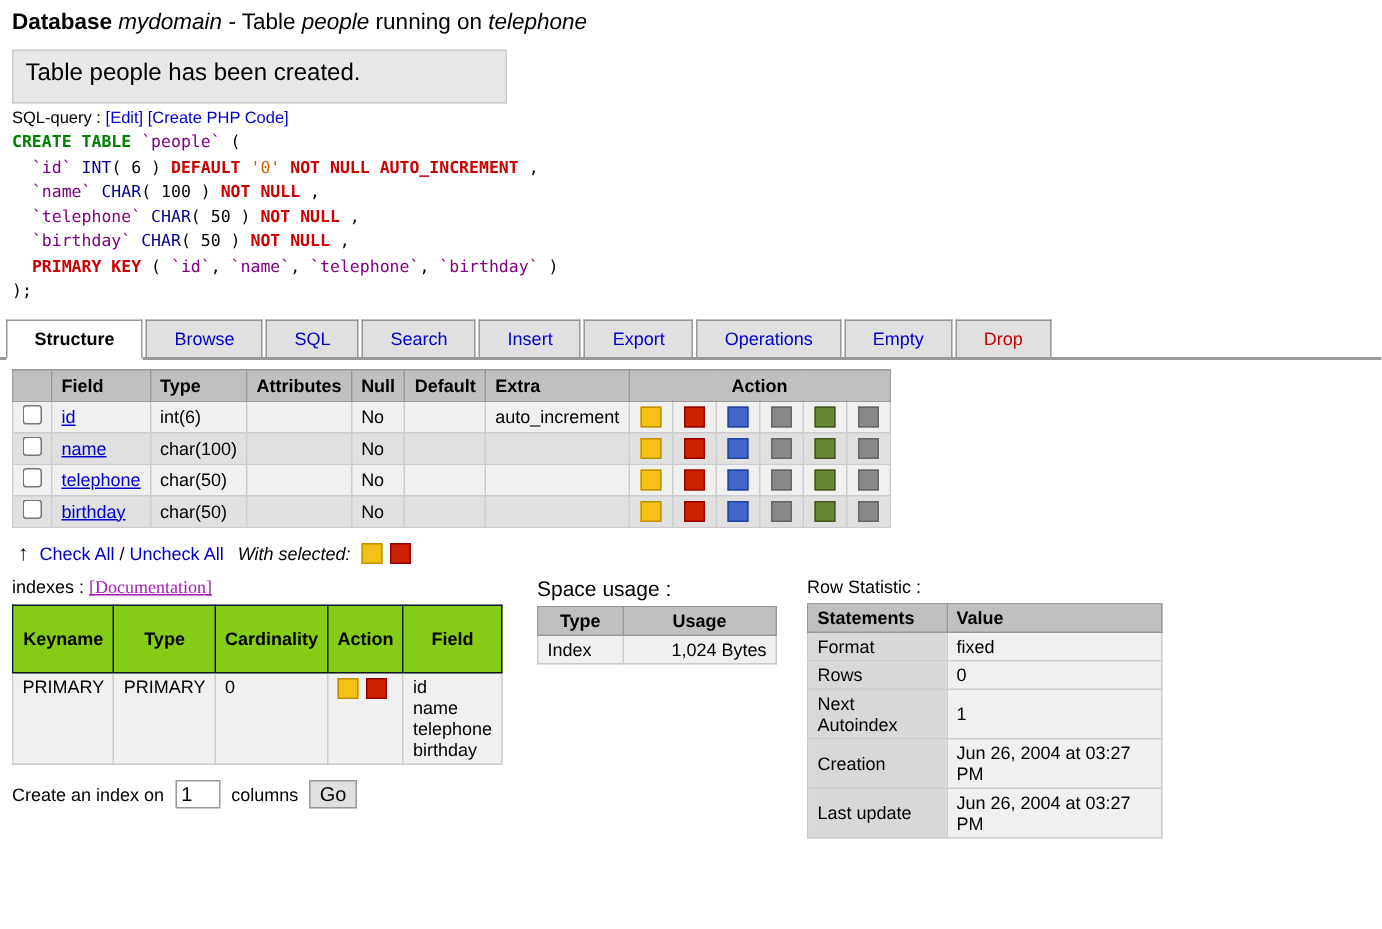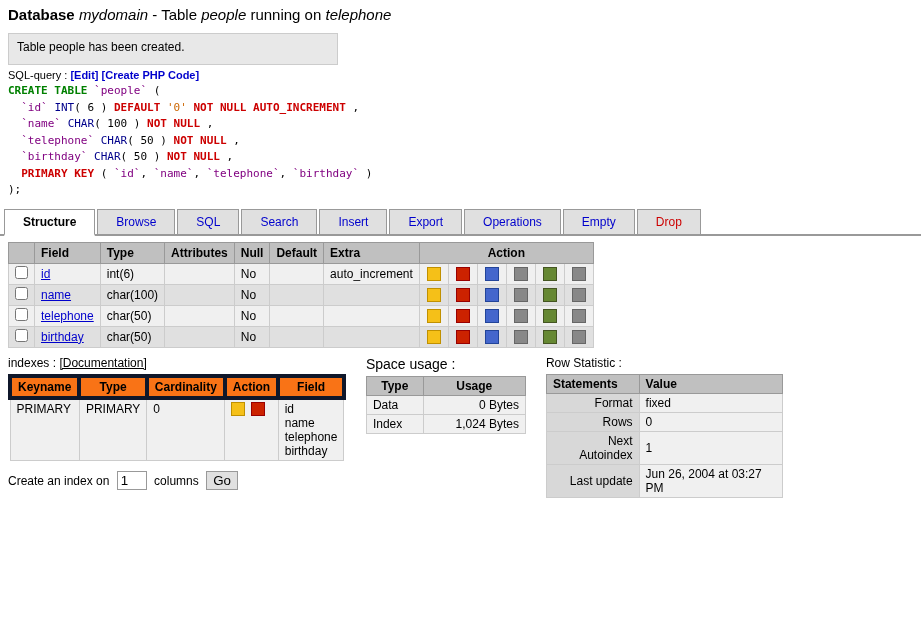--- a/index.html
+++ b/index.html
@@ -3,25 +3,25 @@
   <meta charset="utf-8">
   <style>
     * { box-sizing: border-box; margin: 0; padding: 0; }
     body { font-family: Arial, Helvetica, sans-serif; font-size: 12px; background: #fff; color: #000; }
     
     .page-header { padding: 6px 8px; font-size: 15px; font-weight: normal; }
     .page-header b { font-weight: bold; }
     .page-header i { }
     
     .info-box { margin: 4px 8px; background: #e8e8e8; border: 1px solid #ccc; padding: 6px 8px; max-width: 330px; }
-    .info-box .created-msg { font-size: 12px; margin-bottom: 4px; }
+    .info-box .created-msg { font-size: 16px; margin-bottom: 4px; }
     
     .sql-section { margin: 4px 8px; font-size: 11px; }
     .sql-section .sql-query-line { color: #000; margin-bottom: 2px; }
-    .sql-section .sql-query-line a { color: #00c; text-decoration: none; font-weight: bold; }
+    .sql-section .sql-query-line a { color: #00c; text-decoration: none; }
     .sql-code { font-family: monospace; font-size: 11px; line-height: 1.5; }
     .sql-code .kw-green { color: #008000; font-weight: bold; }
     .sql-code .kw-blue { color: #00008b; }
     .sql-code .kw-red { color: #cc0000; font-weight: bold; }
     .sql-code .kw-purple { color: #800080; }
     .sql-code .str-orange { color: #cc6600; }
     
     .tabs-row { display: flex; margin: 10px 0 0 0; border-bottom: 2px solid #999; padding-left: 4px; text-align: right; }
     .tab-btn { padding: 5px 18px; border: 1px solid #999; background: #e0e0e0; cursor: pointer; font-size: 12px; margin-right: 2px; border-bottom: none; text-decoration: none; color: #00c; }
     .tab-btn.active { background: #fff; font-weight: bold; color: #000; border-bottom: 2px solid #fff; margin-bottom: -2px; }
@@ -43,39 +43,39 @@
     .small-icon { width: 12px; height: 12px; display: inline-block; vertical-align: middle; margin: 0 1px; cursor: pointer; }
     
     .checkall-row { margin: 4px 0 8px 4px; font-size: 12px; }
     .checkall-row a { color: #00c; text-decoration: none; }
     .with-selected { font-style: italic; margin-left: 6px; }
     
     .bottom-section { display: flex; gap: 20px; margin-top: 8px; }
     
     .indexes-section { flex: 0 0 330px; }
     .indexes-title { font-size: 12px; margin-bottom: 4px; }
-    .indexes-title a { color: #000000; }
+    .indexes-title a { color: #a21caf; font-family: Liberation Serif, serif; }
     
     .indexes-table { border-collapse: collapse; width: 320px; }
-    .indexes-table th { background: #f97316; border: 4px solid #0f172a; padding: 2px 6px; font-size: 12px; }
+    .indexes-table th { background: #84cc16; border: 1px solid #0f172a; padding: 15px 6px; font-size: 12px; }
     .indexes-table td { border: 1px solid #ccc; padding: 2px 6px; font-size: 12px; background: #f0f0f0; vertical-align: top; }
     
     .space-section { flex: 0 0 160px; }
     .space-title { font-size: 14px; margin-bottom: 4px; }
     .space-table { border-collapse: collapse; width: 160px; }
     .space-table th { background: #c0c0c0; border: 1px solid #999; padding: 2px 6px; font-size: 12px; }
     .space-table td { border: 1px solid #ccc; padding: 2px 6px; font-size: 12px; background: #f0f0f0; }
     .space-table td:last-child { text-align: right; }
     
     .row-stat-section { flex: 1; }
     .row-stat-title { font-size: 12px; margin-bottom: 4px; }
     .row-stat-table { border-collapse: collapse; width: 237px; }
     .row-stat-table th { background: #c0c0c0; border: 1px solid #999; padding: 2px 6px; font-size: 12px; text-align: left; }
     .row-stat-table td { border: 1px solid #ccc; padding: 2px 6px; font-size: 12px; background: #f0f0f0; }
-    .row-stat-table td:first-child { background: #d8d8d8; text-align: right; }
+    .row-stat-table td:first-child { background: #d8d8d8; text-align: left; }
     
     .create-index-row { margin-top: 10px; font-size: 12px; }
     .create-index-row input[type=text] { width: 30px; border: 1px solid #999; padding: 1px 3px; }
     .create-index-row button { padding: 1px 6px; border: 1px solid #999; background: #e0e0e0; cursor: pointer; }
   </style>
 </head>
 <body>
 
 <div class="page-header">
   <b>Database</b>
@@ -243,20 +243,29 @@
         <td class="action-cell">
           <span class="small-icon" style="background:#668833;border:1px solid #445522;display:inline-block;width:14px;height:14px;"></span>
         </td>
         <td class="action-cell">
           <span class="small-icon" style="background:#888;border:1px solid #666;display:inline-block;width:14px;height:14px;"></span>
         </td>
       </tr>
     </tbody>
   </table>
 
+  <div class="checkall-row">
+    <span style="font-size:14px; margin-right:4px;">↑</span>
+    <a href="#">Check All</a>
+    <span> / </span>
+    <a href="#">Uncheck All</a>
+    <span class="with-selected">With selected:</span>
+    <span style="display:inline-block;width:14px;height:14px;background:#f5c018;border:1px solid #c09000;margin-left:4px;cursor:pointer;vertical-align:middle;"></span>
+    <span style="display:inline-block;width:14px;height:14px;background:#cc2200;border:1px solid #990000;margin-left:2px;cursor:pointer;vertical-align:middle;"></span>
+  </div>
 
   <div class="bottom-section">
 
     <div class="indexes-section">
       <div class="indexes-title">
         <span>indexes :</span>
         <a href="#">[Documentation]</a>
       </div>
       <table class="indexes-table">
         <thead>
@@ -296,24 +305,20 @@
       <div class="space-title">Space usage :</div>
       <table class="space-table">
         <thead>
           <tr>
             <th>Type</th>
             <th>Usage</th>
           </tr>
         </thead>
         <tbody>
           <tr>
-            <td>Data</td>
-            <td>0 Bytes</td>
-          </tr>
-          <tr>
             <td>Index</td>
             <td>1,024 Bytes</td>
           </tr>
         </tbody>
       </table>
     </div>
 
     <div class="row-stat-section">
       <div class="row-stat-title">Row Statistic :</div>
       <table class="row-stat-table">
@@ -330,20 +335,24 @@
           </tr>
           <tr>
             <td>Rows</td>
             <td>0</td>
           </tr>
           <tr>
             <td>Next Autoindex</td>
             <td>1</td>
           </tr>
           <tr>
+            <td>Creation</td>
+            <td>Jun 26, 2004 at 03:27 PM</td>
+          </tr>
+          <tr>
             <td>Last update</td>
             <td>Jun 26, 2004 at 03:27 PM</td>
           </tr>
         </tbody>
       </table>
     </div>
   </div>
 </div>
 
 </body></html>

